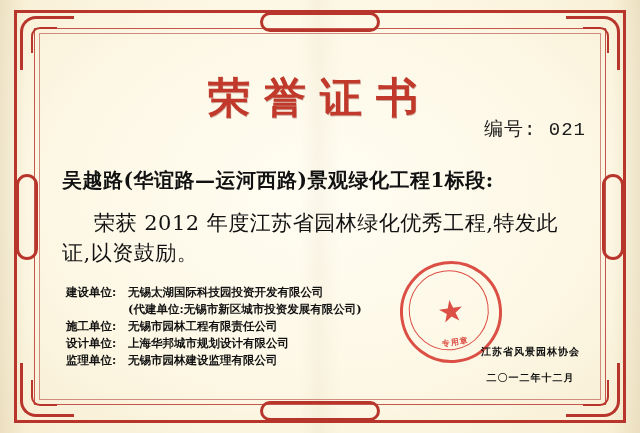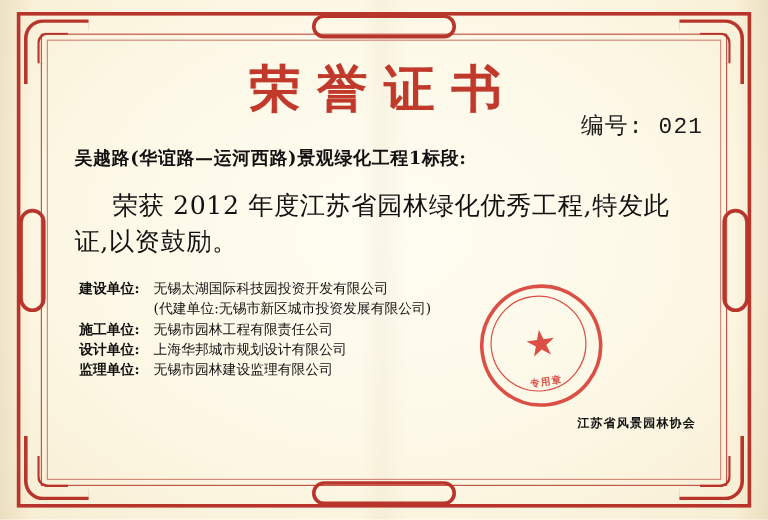--- a/index.html
+++ b/index.html
@@ -109,21 +109,21 @@
     border: 3px solid #b8352c;
     border-radius: 12px;
     box-sizing: border-box;
   }
   .flourish-h.top    { left: 260px; top: 12px; }
   .flourish-h.bottom { left: 260px; bottom: 12px; }
 
   
   .content {
     position: absolute;
-    left: 52px; top: 28px;
+    left: 52px; top: 52px;
     width: 536px;
     height: 345px;
   }
 
   .title {
     margin-top: 18px;
     text-align: center;
     color: #c0392b;
     font-size: 42px;
     letter-spacing: 14px;
@@ -136,23 +136,23 @@
     position: absolute;
     right: 2px;
     top: 64px;
     font-size: 19px;
     color: #1b1b1b;
     letter-spacing: 1px;
     font-family: Liberation Mono, monospace;
   }
 
   .recipient {
-    margin-top: 21px;
+    margin-top: 41px;
     margin-left: 10px;
-    font-size: 15px;
+    font-size: 20px;
     font-weight: bold;
     color: #111;
     letter-spacing: 0.5px;
   }
 
   .body-text {
     margin-top: 14px;
     margin-left: 10px;
     margin-right: 8px;
     font-size: 21px;
@@ -171,21 +171,21 @@
   }
   .unit-row {
     white-space: nowrap;
   }
   .unit-label {
     display: inline-block;
     width: 62px;
     font-weight: bold;
   }
   .unit-value {
-    font-weight: normal;
+    font-weight: bold;
   }
   .unit-row.sub {
     padding-left: 62px;
     font-weight: bold;
   }
 
   
   .signature {
     position: absolute;
     right: 8px;
@@ -289,16 +289,17 @@
       </div>
     </div>
 
     <div class="seal">
       <div class="seal-star">★</div>
       <div class="seal-bottom">专用章</div>
     </div>
 
     <div class="signature">
       <div>江苏省风景园林协会</div>
+      <div>二〇一二年十二月</div>
     </div>
 
   </div>
 </div>
 
 </body></html>

